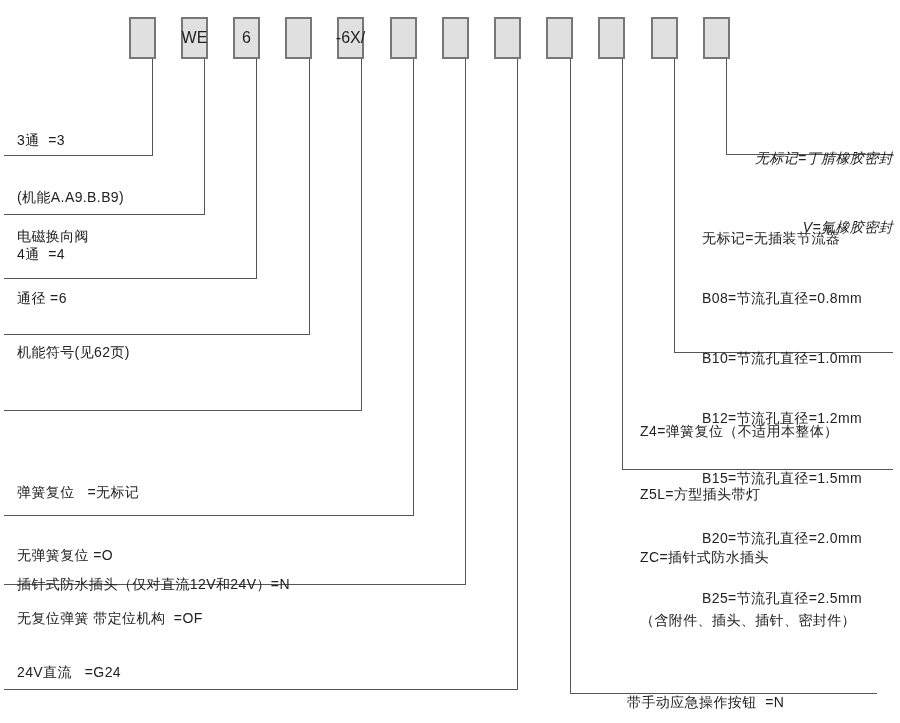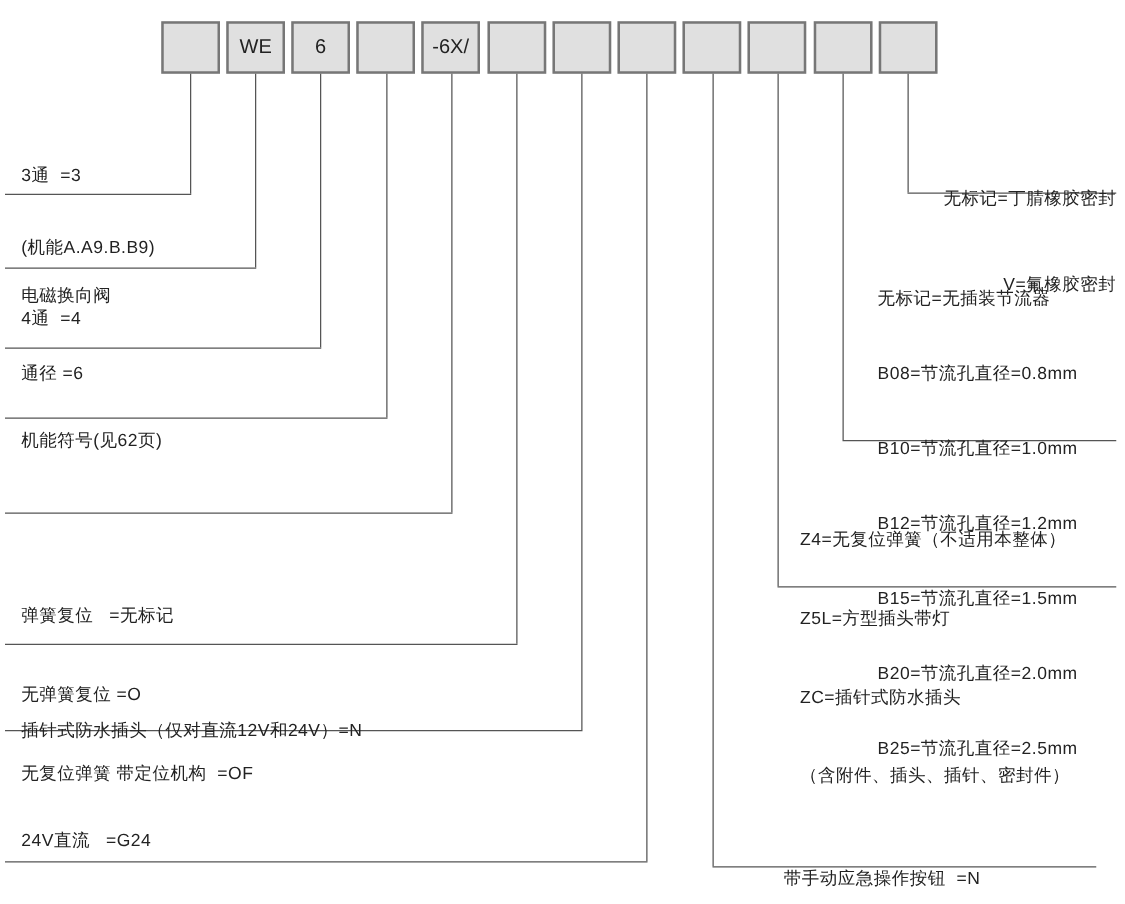--- a/index.html
+++ b/index.html
@@ -6,32 +6,32 @@
     --box-fill:#e0e0e0; --box-border:#777777; --connector-line:#555555;
     --text:#222222; --background:#ffffff;
   }
   html,body{margin:0;padding:0;background:var(--background);}
   .canvas{
     position:relative; width:900px; height:723px; background:var(--background);
     font-family:"Liberation Sans","DejaVu Sans",sans-serif; color:var(--text);
     overflow:hidden;
   }
   .box{
-    position:absolute; top:17px; width:47px; height:42px; box-sizing:border-box;
+    position:absolute; top:17px; width:27px; height:42px; box-sizing:border-box;
     background:var(--box-fill); border:2px solid var(--box-border);
     display:flex; align-items:center; justify-content:center;
     font-size:16px; color:var(--text); white-space:pre;
   }
   .vline{position:absolute; top:59px; width:1px; background:var(--connector-line);}
   .hline{position:absolute; height:1px; background:var(--connector-line);}
   .lbl{
     position:absolute; font-size:14px; line-height:20px; letter-spacing:0.4px;
     white-space:pre; color:var(--text);
   }
-  .lbl.r{text-align:right;}
+  .lbl.r{text-align:right;font-style:italic;}
 </style>
 </head>
 <body>
 
 <div class="canvas">
 
   <div class="box" style="left:129px"></div>
   <div class="box" style="left:181px">WE</div>
   <div class="box" style="left:233px">6</div>
   <div class="box" style="left:285px"></div>
@@ -115,21 +115,21 @@
     <div>无标记=无插装节流器</div>
     <div>B08=节流孔直径=0.8mm</div>
     <div>B10=节流孔直径=1.0mm</div>
     <div>B12=节流孔直径=1.2mm</div>
     <div>B15=节流孔直径=1.5mm</div>
     <div>B20=节流孔直径=2.0mm</div>
     <div>B25=节流孔直径=2.5mm</div>
   </div>
 
   <div class="lbl" style="left:640px;top:379px;line-height:21px">
-    <div>Z4=无复位弹簧（不适用本整体）</div>
+    <div>Z4=弹簧复位（不适用本整体）</div>
     <div>Z5L=方型插头带灯</div>
     <div>ZC=插针式防水插头</div>
     <div>（含附件、插头、插针、密封件）</div>
   </div>
 
   <div class="lbl" style="left:627px;top:652px">
     <div>带手动应急操作按钮  =N</div>
   </div>
 
 </div>

